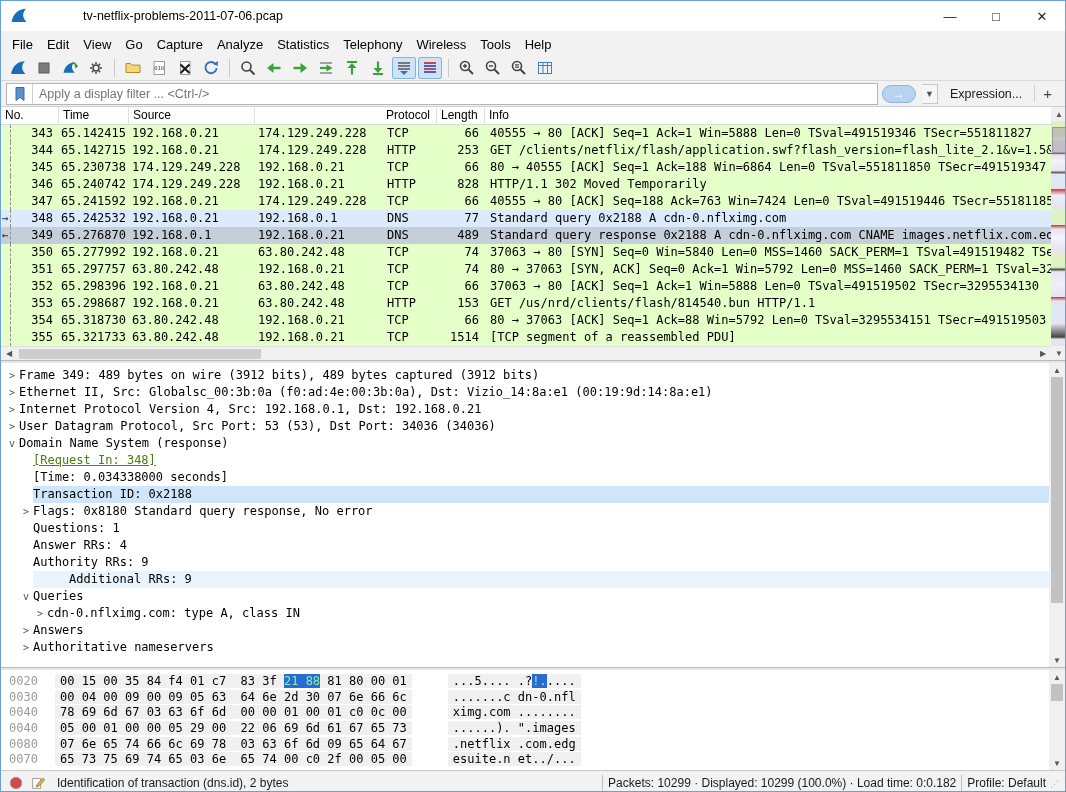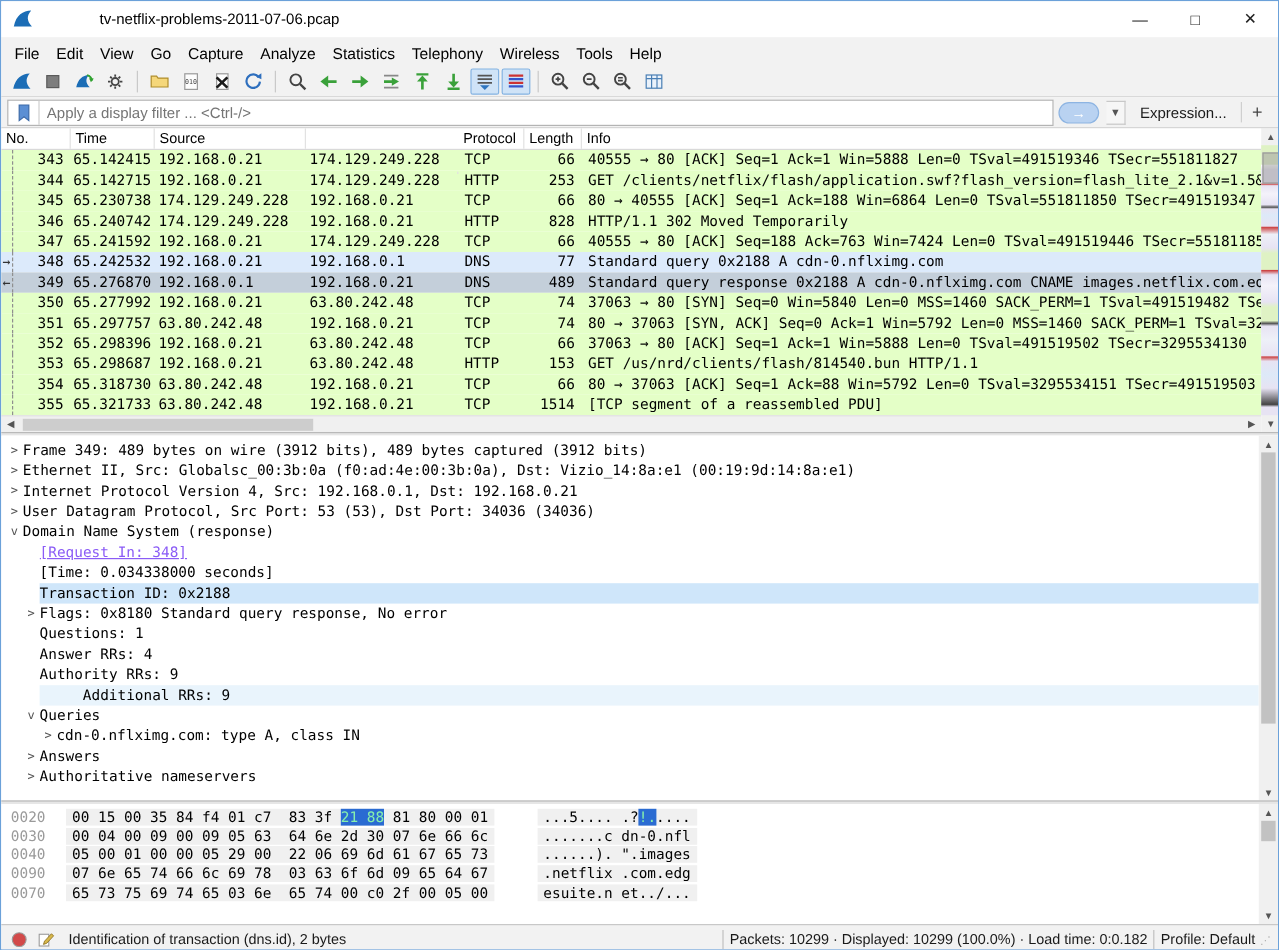--- a/index.html
+++ b/index.html
@@ -81,21 +81,21 @@
   .sash{height:3px;background:#e6e6e6;border-top:1px solid #b9b9b9;flex:0 0 auto;}
 
   
   .details{height:304px;display:flex;flex:0 0 auto;background:#fff;}
   .details-main{flex:1;padding-top:4px;overflow:hidden;font-family:"DejaVu Sans Mono","Liberation Mono",monospace;font-size:12px;}
   .d-row{height:17px;line-height:17px;display:flex;white-space:pre;}
   .d-exp{width:14px;flex:0 0 auto;text-align:center;font-size:10px;color:#555;}
   .d-band{flex:1;overflow:hidden;}
   .d-band.sel{background:#cfe6fa;}
   .d-band.soft{background:#e9f4fc;padding-left:36px;}
-  .d-link{color:#8b5cf6;text-decoration:underline;}
+  .d-link{color:#4d7c0f;text-decoration:underline;}
 
   
   .hexpane{height:100px;display:flex;flex:0 0 auto;background:#fff;}
   .hex-main{flex:1;padding:4px 0 0 8px;font-family:"DejaVu Sans Mono","Liberation Mono",monospace;font-size:12px;overflow:hidden;}
   .hx-row{height:15.7px;line-height:15.7px;white-space:pre;}
   .hx-off{color:#9a9a9a;display:inline-block;width:38px;}
   .hx-bytes{background:#f0f0f0;padding:0 5px;margin-left:8px;}
   .hx-ascii{background:#f0f0f0;padding:0 5px;margin-left:36px;}
   .hx-hl{background:#2a6bd2;color:#86efac;}
 
@@ -361,22 +361,23 @@
       <span class="sarr">▼</span>
     </div>
   </div>
 
   <div class="sash"></div>
 
   <div class="hexpane">
     <div class="hex-main" id="hexrows">
         <div class="hx-row"><span class="hx-off">0020</span><span class="hx-bytes">00 15 00 35 84 f4 01 c7  83 3f <span class="hx-hl">21 88</span> 81 80 00 01</span><span class="hx-ascii">...5.... .?<span class="hx-hl">!.</span>....</span></div>
         <div class="hx-row"><span class="hx-off">0030</span><span class="hx-bytes">00 04 00 09 00 09 05 63  64 6e 2d 30 07 6e 66 6c</span><span class="hx-ascii">.......c dn-0.nfl</span></div>
+        <div class="hx-row"><span class="hx-off">0040</span><span class="hx-bytes">78 69 6d 67 03 63 6f 6d  00 00 01 00 01 c0 0c 00</span><span class="hx-ascii">ximg.com ........</span></div>
         <div class="hx-row"><span class="hx-off">0040</span><span class="hx-bytes">05 00 01 00 00 05 29 00  22 06 69 6d 61 67 65 73</span><span class="hx-ascii">......). ".images</span></div>
-        <div class="hx-row"><span class="hx-off">0090</span><span class="hx-bytes">07 6e 65 74 66 6c 69 78  03 63 6f 6d 09 65 64 67</span><span class="hx-ascii">.netflix .com.edg</span></div>
+        <div class="hx-row"><span class="hx-off">0080</span><span class="hx-bytes">07 6e 65 74 66 6c 69 78  03 63 6f 6d 09 65 64 67</span><span class="hx-ascii">.netflix .com.edg</span></div>
         <div class="hx-row"><span class="hx-off">0070</span><span class="hx-bytes">65 73 75 69 74 65 03 6e  65 74 00 c0 2f 00 05 00</span><span class="hx-ascii">esuite.n et../...</span></div>
       </div>
     <div class="vsb">
       <span class="sarr">▲</span>
       <span class="strack">
         <span class="gthumb" style="top:0;height:24%"></span>
       </span>
       <span class="sarr">▼</span>
     </div>
   </div>

